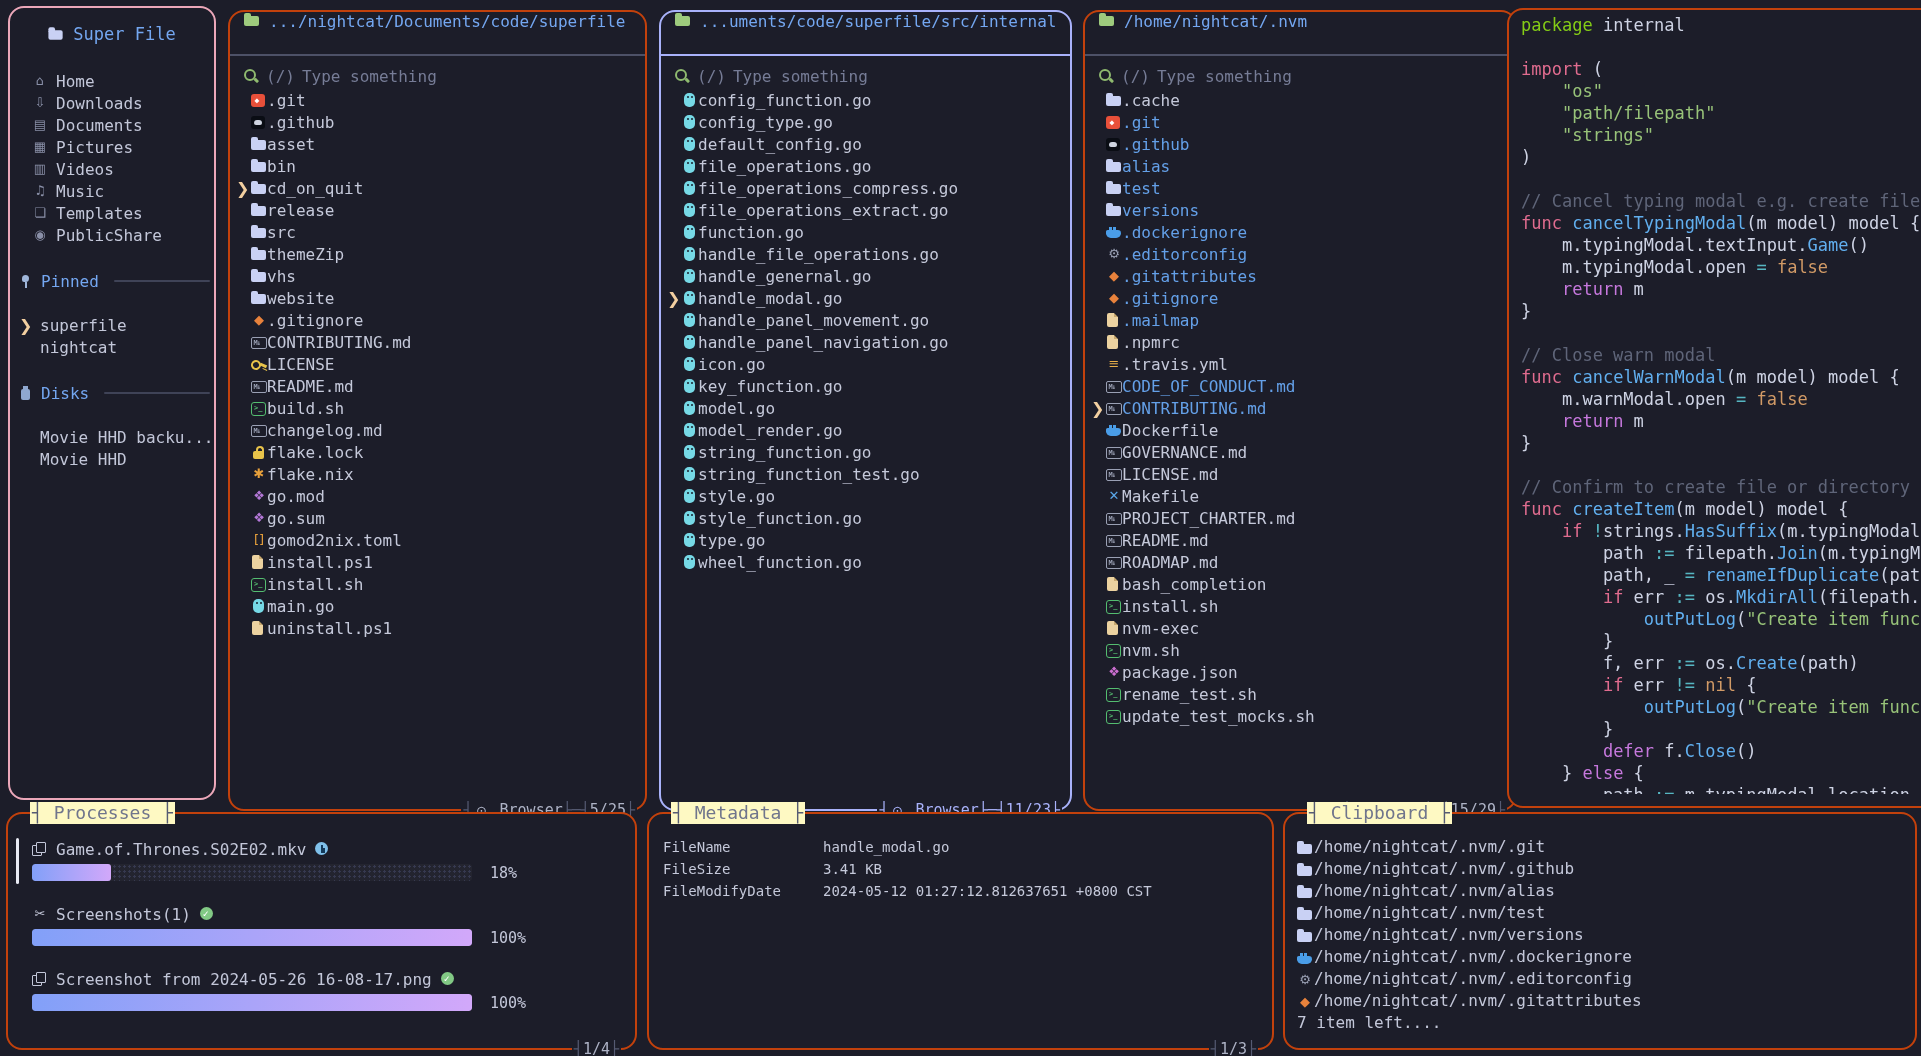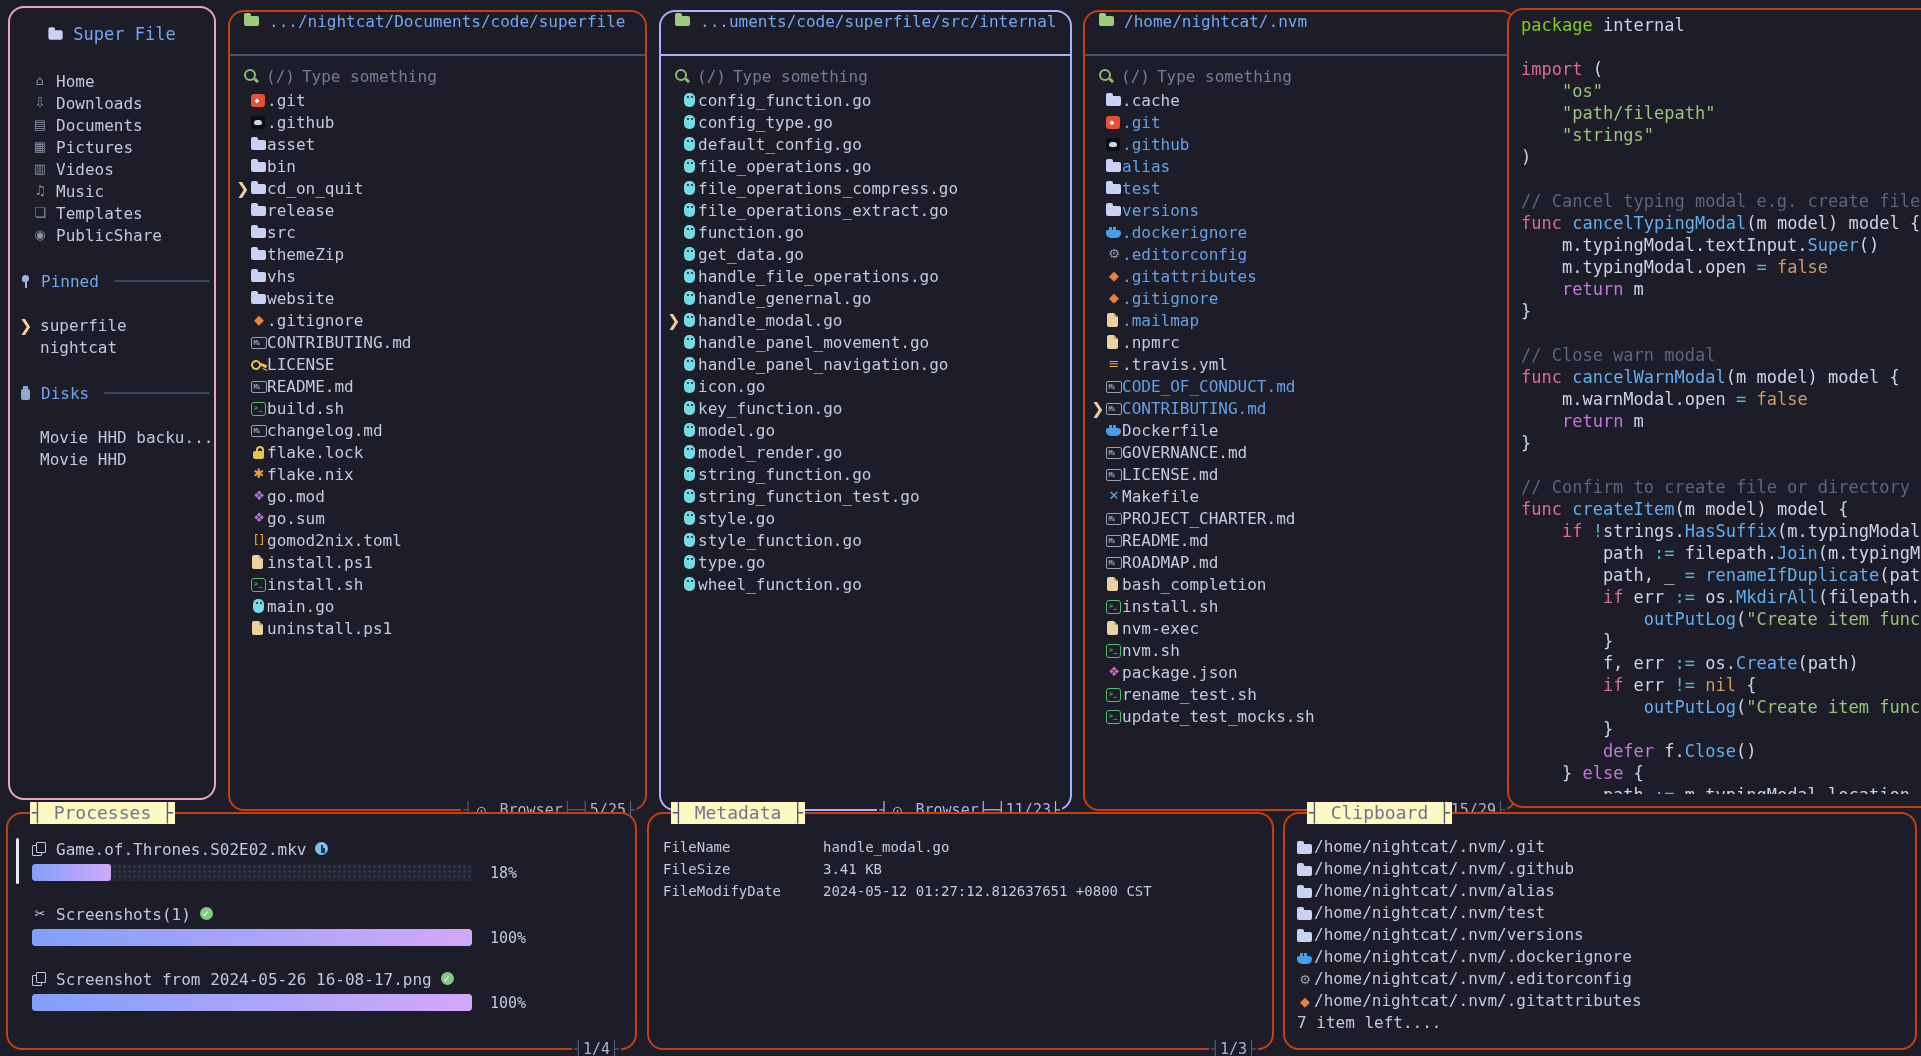--- a/index.html
+++ b/index.html
@@ -339,24 +339,20 @@
       <div class="frow">
         <span class="ic ic-go"></span>
         <span class="fname">file_operations_extract.go</span>
       </div>
       <div class="frow">
         <span class="ic ic-go"></span>
         <span class="fname">function.go</span>
       </div>
       <div class="frow">
         <span class="ic ic-go"></span>
-        <span class="fname">get_data.go</span>
-      </div>
-      <div class="frow">
-        <span class="ic ic-go"></span>
         <span class="fname">handle_file_operations.go</span>
       </div>
       <div class="frow">
         <span class="ic ic-go"></span>
         <span class="fname">handle_genernal.go</span>
       </div>
       <div class="frow">
         <span class="cursor">❯</span>
         <span class="ic ic-go"></span>
         <span class="fname">handle_modal.go</span>
@@ -550,21 +546,21 @@
       <div class="cl"><span class="tok-t">package</span><span class="tok-p"> internal</span></div>
       <div class="cl">&nbsp;</div>
       <div class="cl"><span class="tok-k">import</span><span class="tok-p"> (</span></div>
       <div class="cl"><span class="tok-p">    </span><span class="tok-s">"os"</span></div>
       <div class="cl"><span class="tok-p">    </span><span class="tok-s">"path/filepath"</span></div>
       <div class="cl"><span class="tok-p">    </span><span class="tok-s">"strings"</span></div>
       <div class="cl"><span class="tok-p">)</span></div>
       <div class="cl">&nbsp;</div>
       <div class="cl"><span class="tok-c">// Cancel typing modal e.g. create file or directory</span></div>
       <div class="cl"><span class="tok-k">func</span><span class="tok-p"> </span><span class="tok-f">cancelTypingModal</span><span class="tok-p">(m model) model {</span></div>
-      <div class="cl"><span class="tok-p">    m.typingModal.textInput.</span><span class="tok-f">Super</span><span class="tok-p">()</span></div>
+      <div class="cl"><span class="tok-p">    m.typingModal.textInput.</span><span class="tok-f">Game</span><span class="tok-p">()</span></div>
       <div class="cl"><span class="tok-p">    m.typingModal.open </span><span class="tok-o">=</span><span class="tok-p"> </span><span class="tok-n">false</span></div>
       <div class="cl"><span class="tok-p">    </span><span class="tok-K">return</span><span class="tok-p"> m</span></div>
       <div class="cl"><span class="tok-p">}</span></div>
       <div class="cl">&nbsp;</div>
       <div class="cl"><span class="tok-c">// Close warn modal</span></div>
       <div class="cl"><span class="tok-k">func</span><span class="tok-p"> </span><span class="tok-f">cancelWarnModal</span><span class="tok-p">(m model) model {</span></div>
       <div class="cl"><span class="tok-p">    m.warnModal.open </span><span class="tok-o">=</span><span class="tok-p"> </span><span class="tok-n">false</span></div>
       <div class="cl"><span class="tok-p">    </span><span class="tok-K">return</span><span class="tok-p"> m</span></div>
       <div class="cl"><span class="tok-p">}</span></div>
       <div class="cl">&nbsp;</div>

